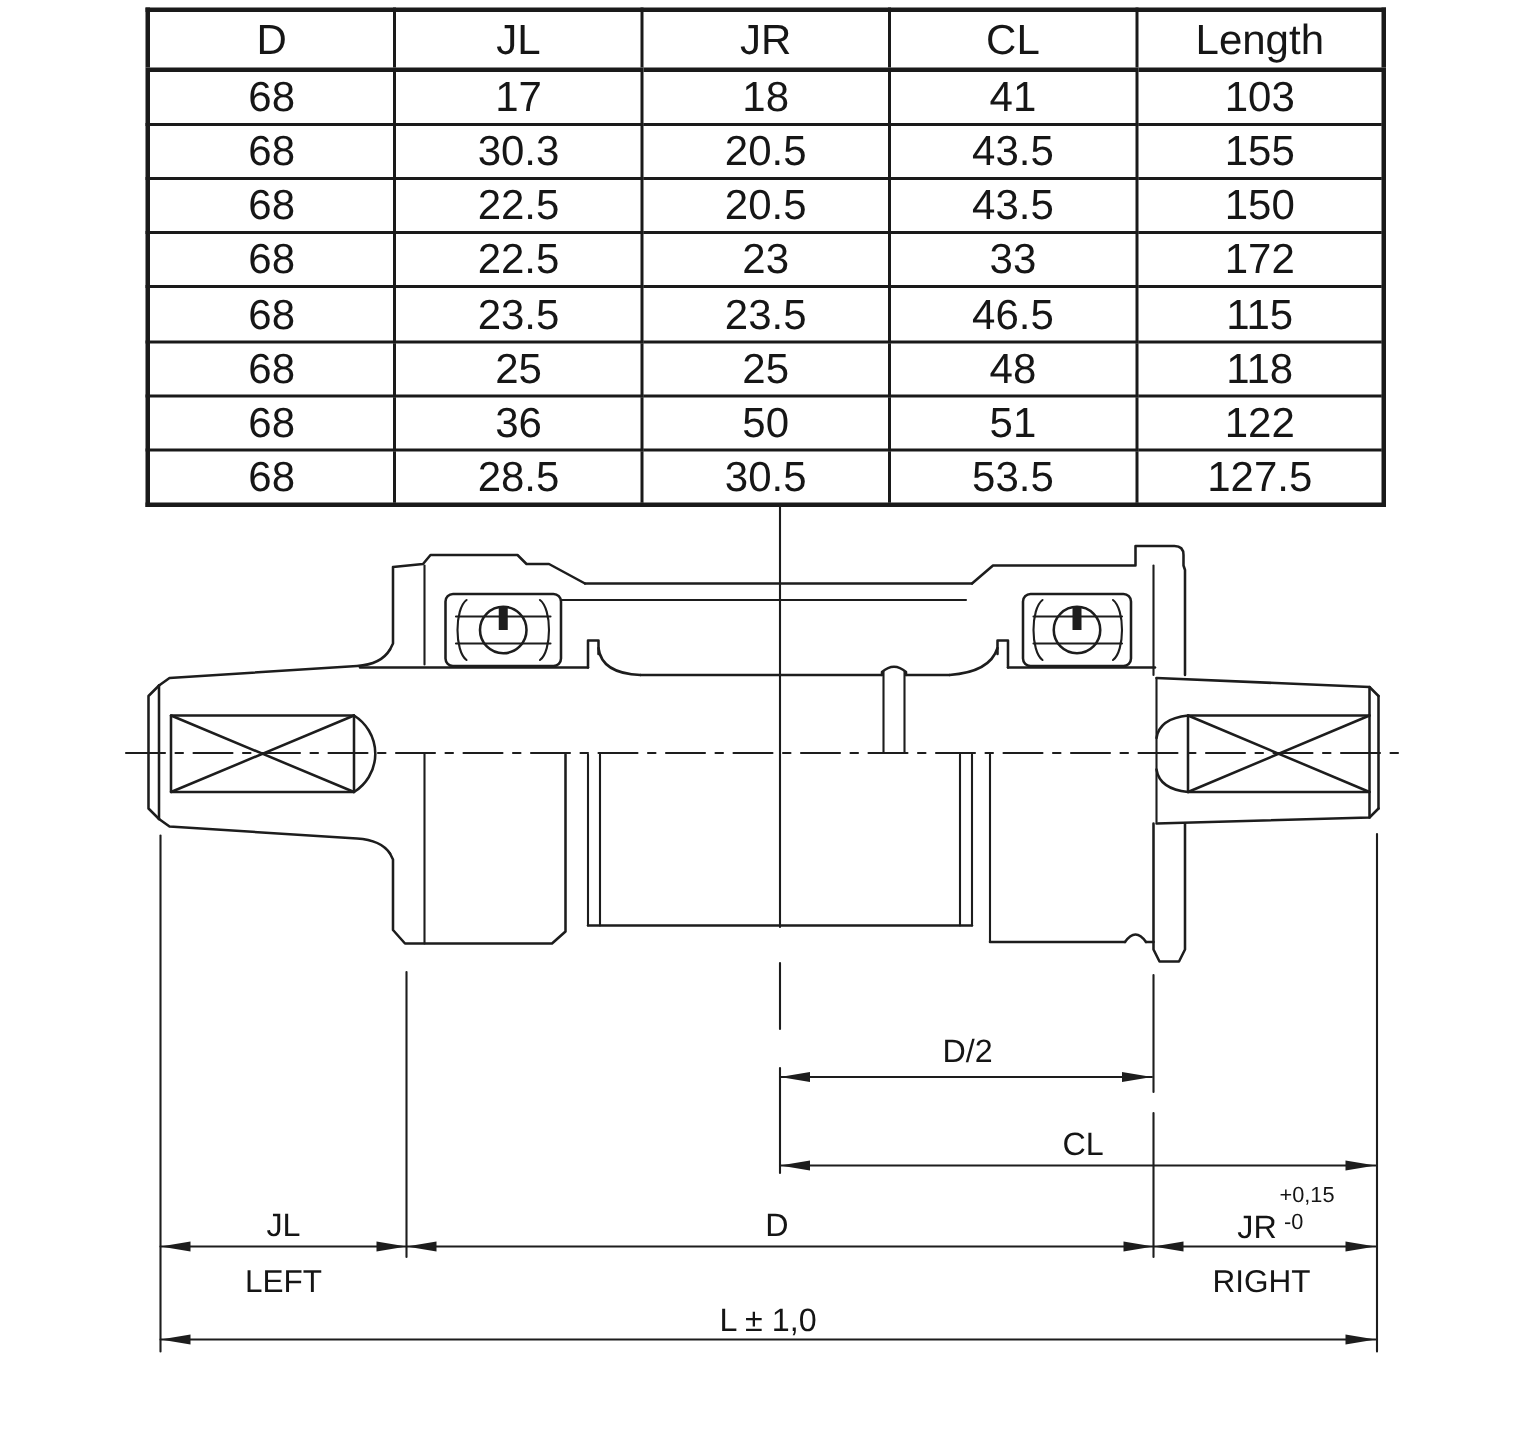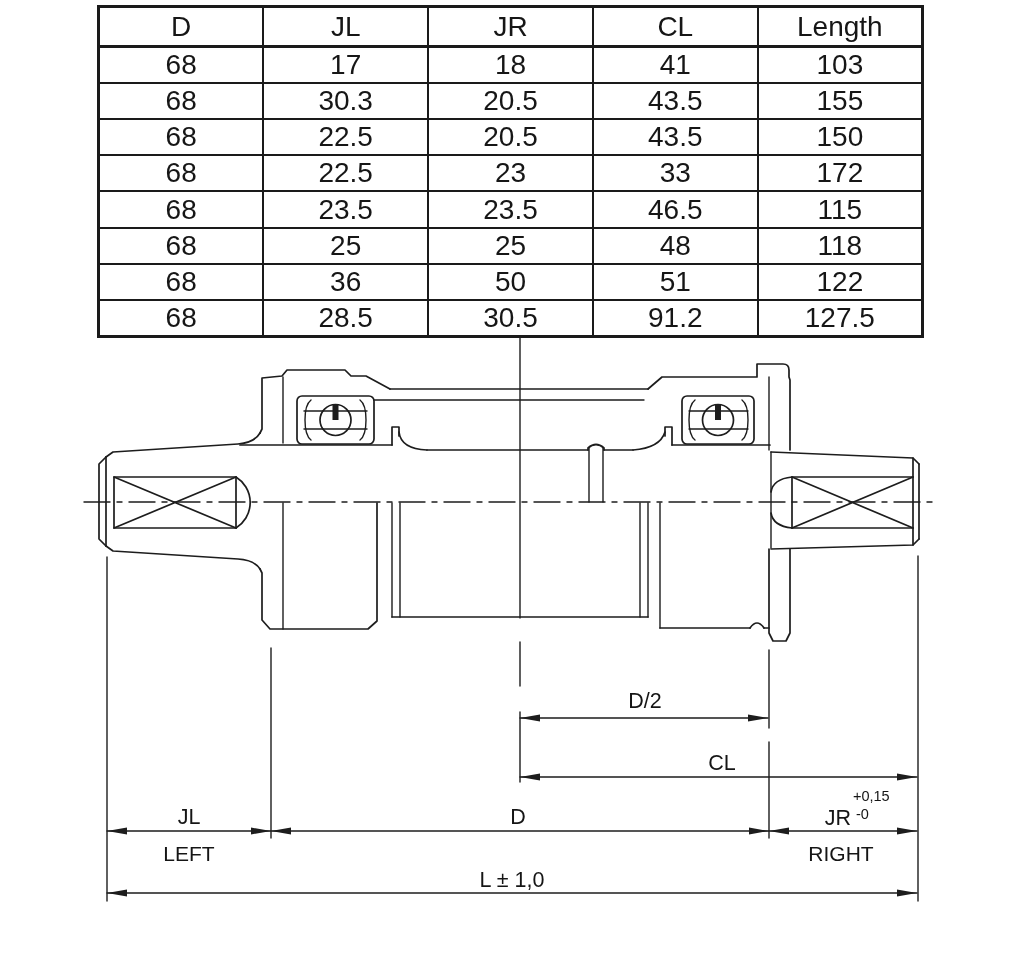--- a/index.html
+++ b/index.html
@@ -84,21 +84,21 @@
           <td>68</td>
           <td>36</td>
           <td>50</td>
           <td>51</td>
           <td>122</td>
         </tr>
       <tr>
           <td>68</td>
           <td>28.5</td>
           <td>30.5</td>
-          <td>91.2</td>
+          <td>53.5</td>
           <td>127.5</td>
         </tr>
     </tbody>
   </table>
 
   <svg class="drawing" width="1024" height="966" viewBox="0 0 1024 966">
 
     <g>
       <path class="thin" d="M84 502 L936 502" stroke-dasharray="26 7 5 7"></path>
       <path class="thin" d="M520 337 L520 618"></path>

